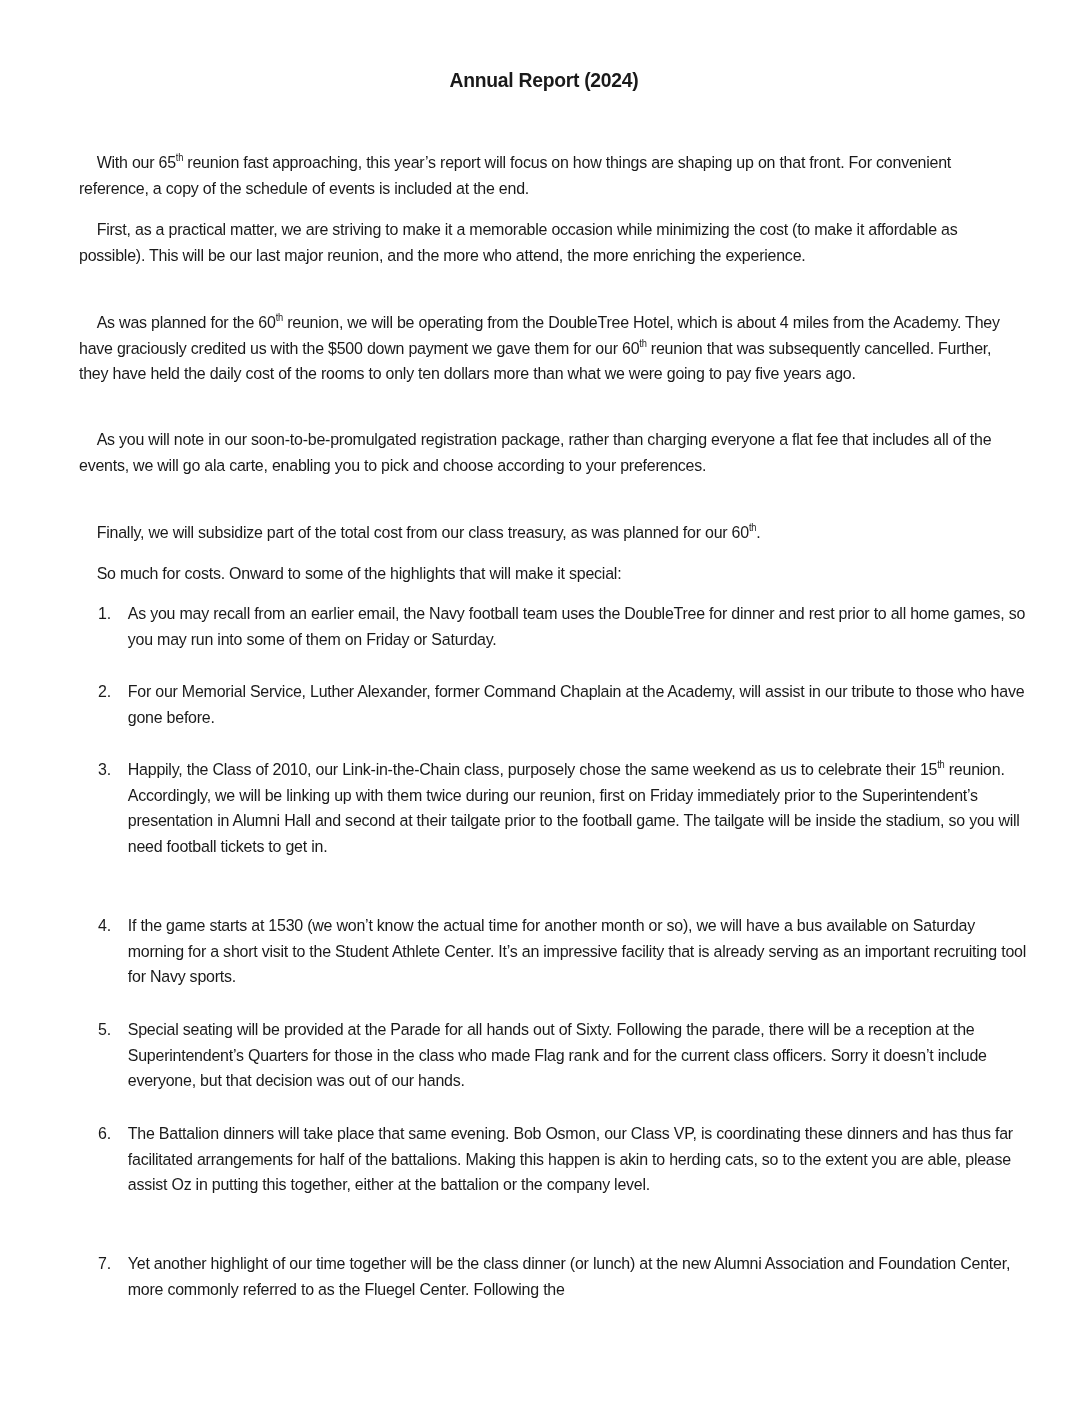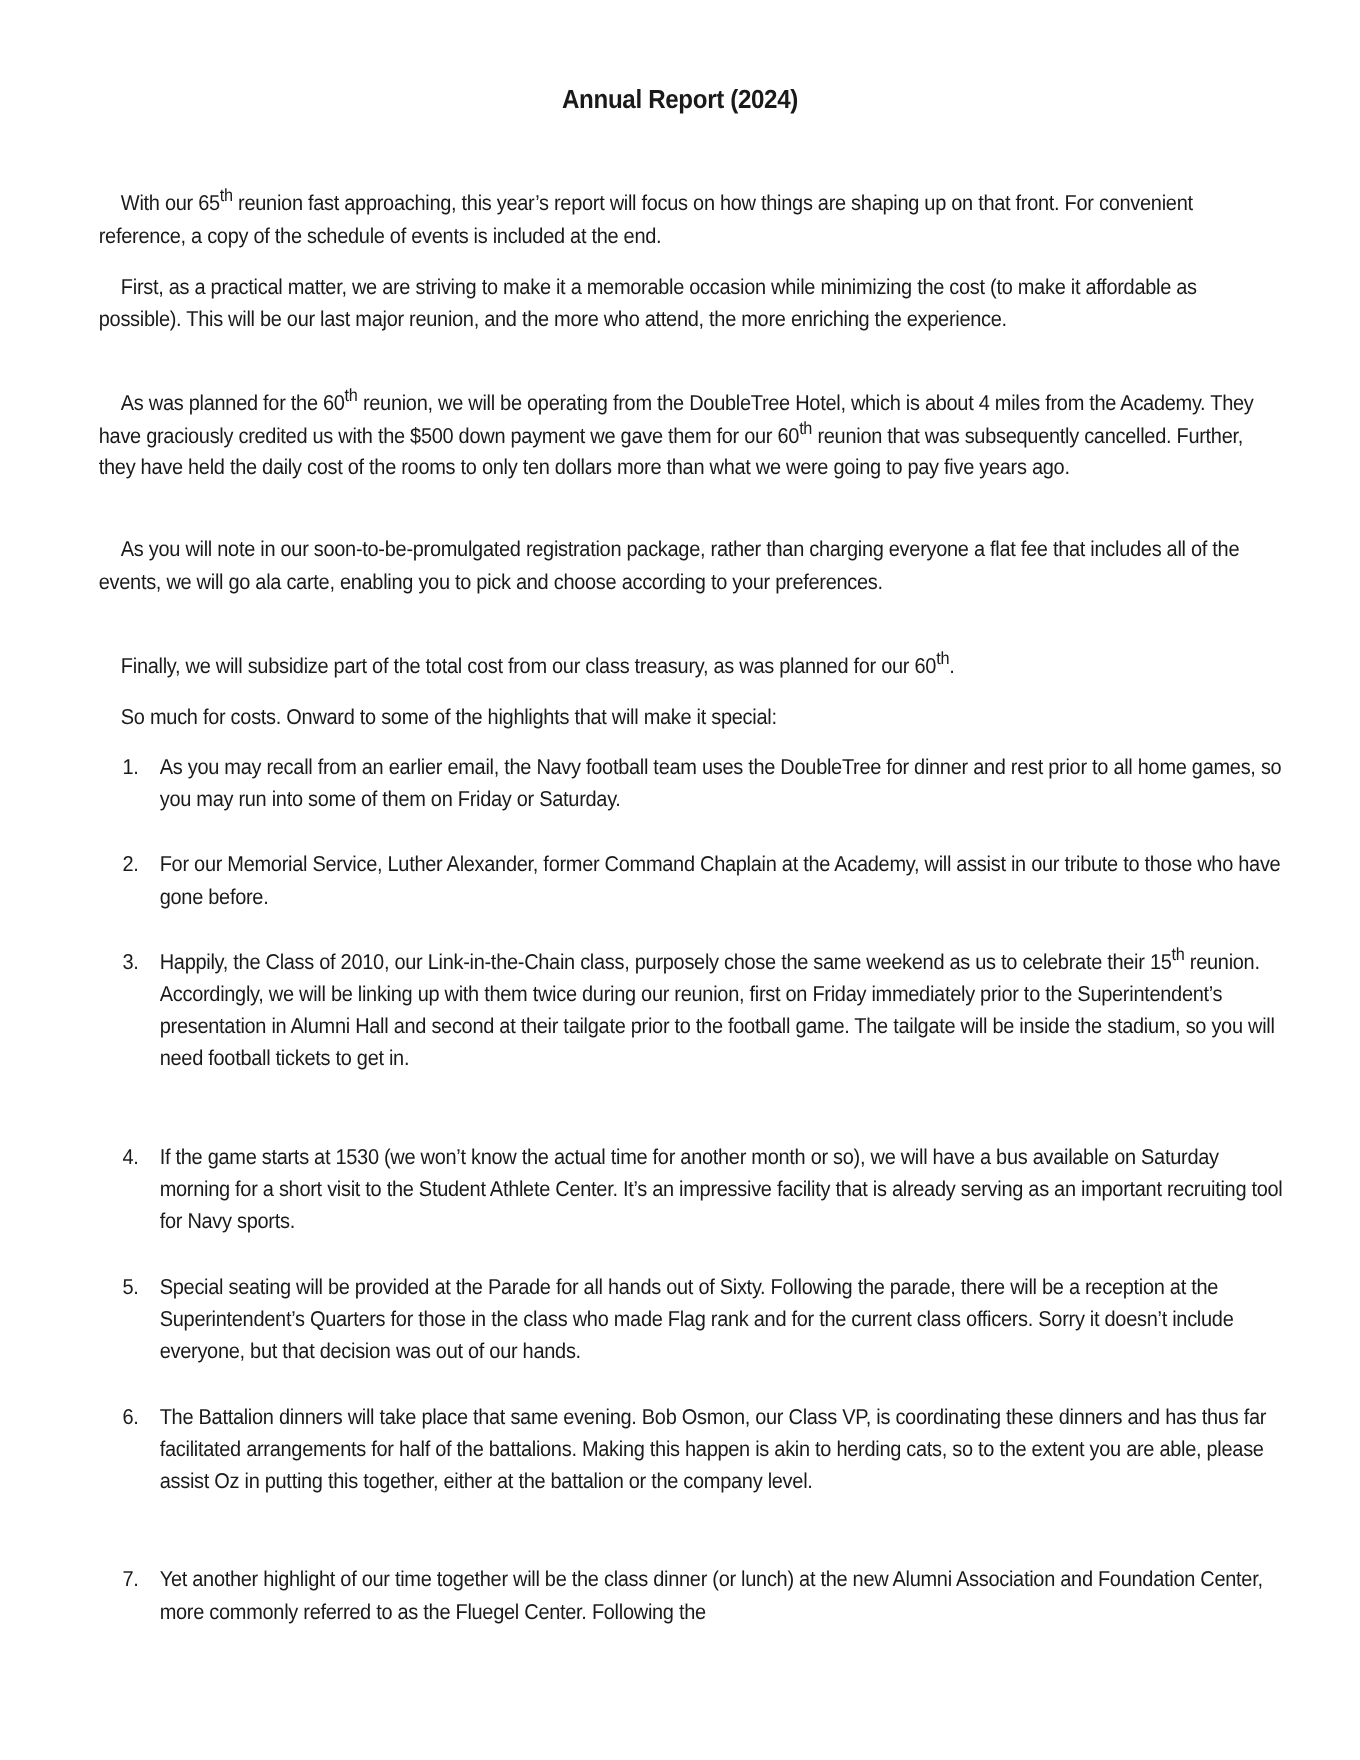--- a/index.html
+++ b/index.html
@@ -11,21 +11,21 @@
     }
     .title {
       position: absolute; top: 68px; left: 0; width: 1088px; text-align: center;
       font-size: 21px; font-weight: bold; letter-spacing: -0.3px;
       transform: scaleX(0.92); transform-origin: center;
     }
     .text {
       font-size: 17.2px; line-height: 25.7px; letter-spacing: -0.25px;
       transform: scaleX(0.93); transform-origin: left top;
     }
-    sup { font-size: 14px; line-height: 0; vertical-align: 7px; }
+    sup { font-size: 10px; line-height: 0; vertical-align: 7px; }
     .item { position: absolute; left: 98px; width: 1005px; margin: 0; }
     .item .num { position: absolute; left: 0; top: 0; }
     .item .body { position: absolute; left: 32px; width: 968px; }
     .indent-para { position: absolute; left: 98px; width: 1005px; margin: 0; }
   </style>
 </head>
 <body>
 
 <div class="page">
   <div class="title">Annual Report (2024)</div>

